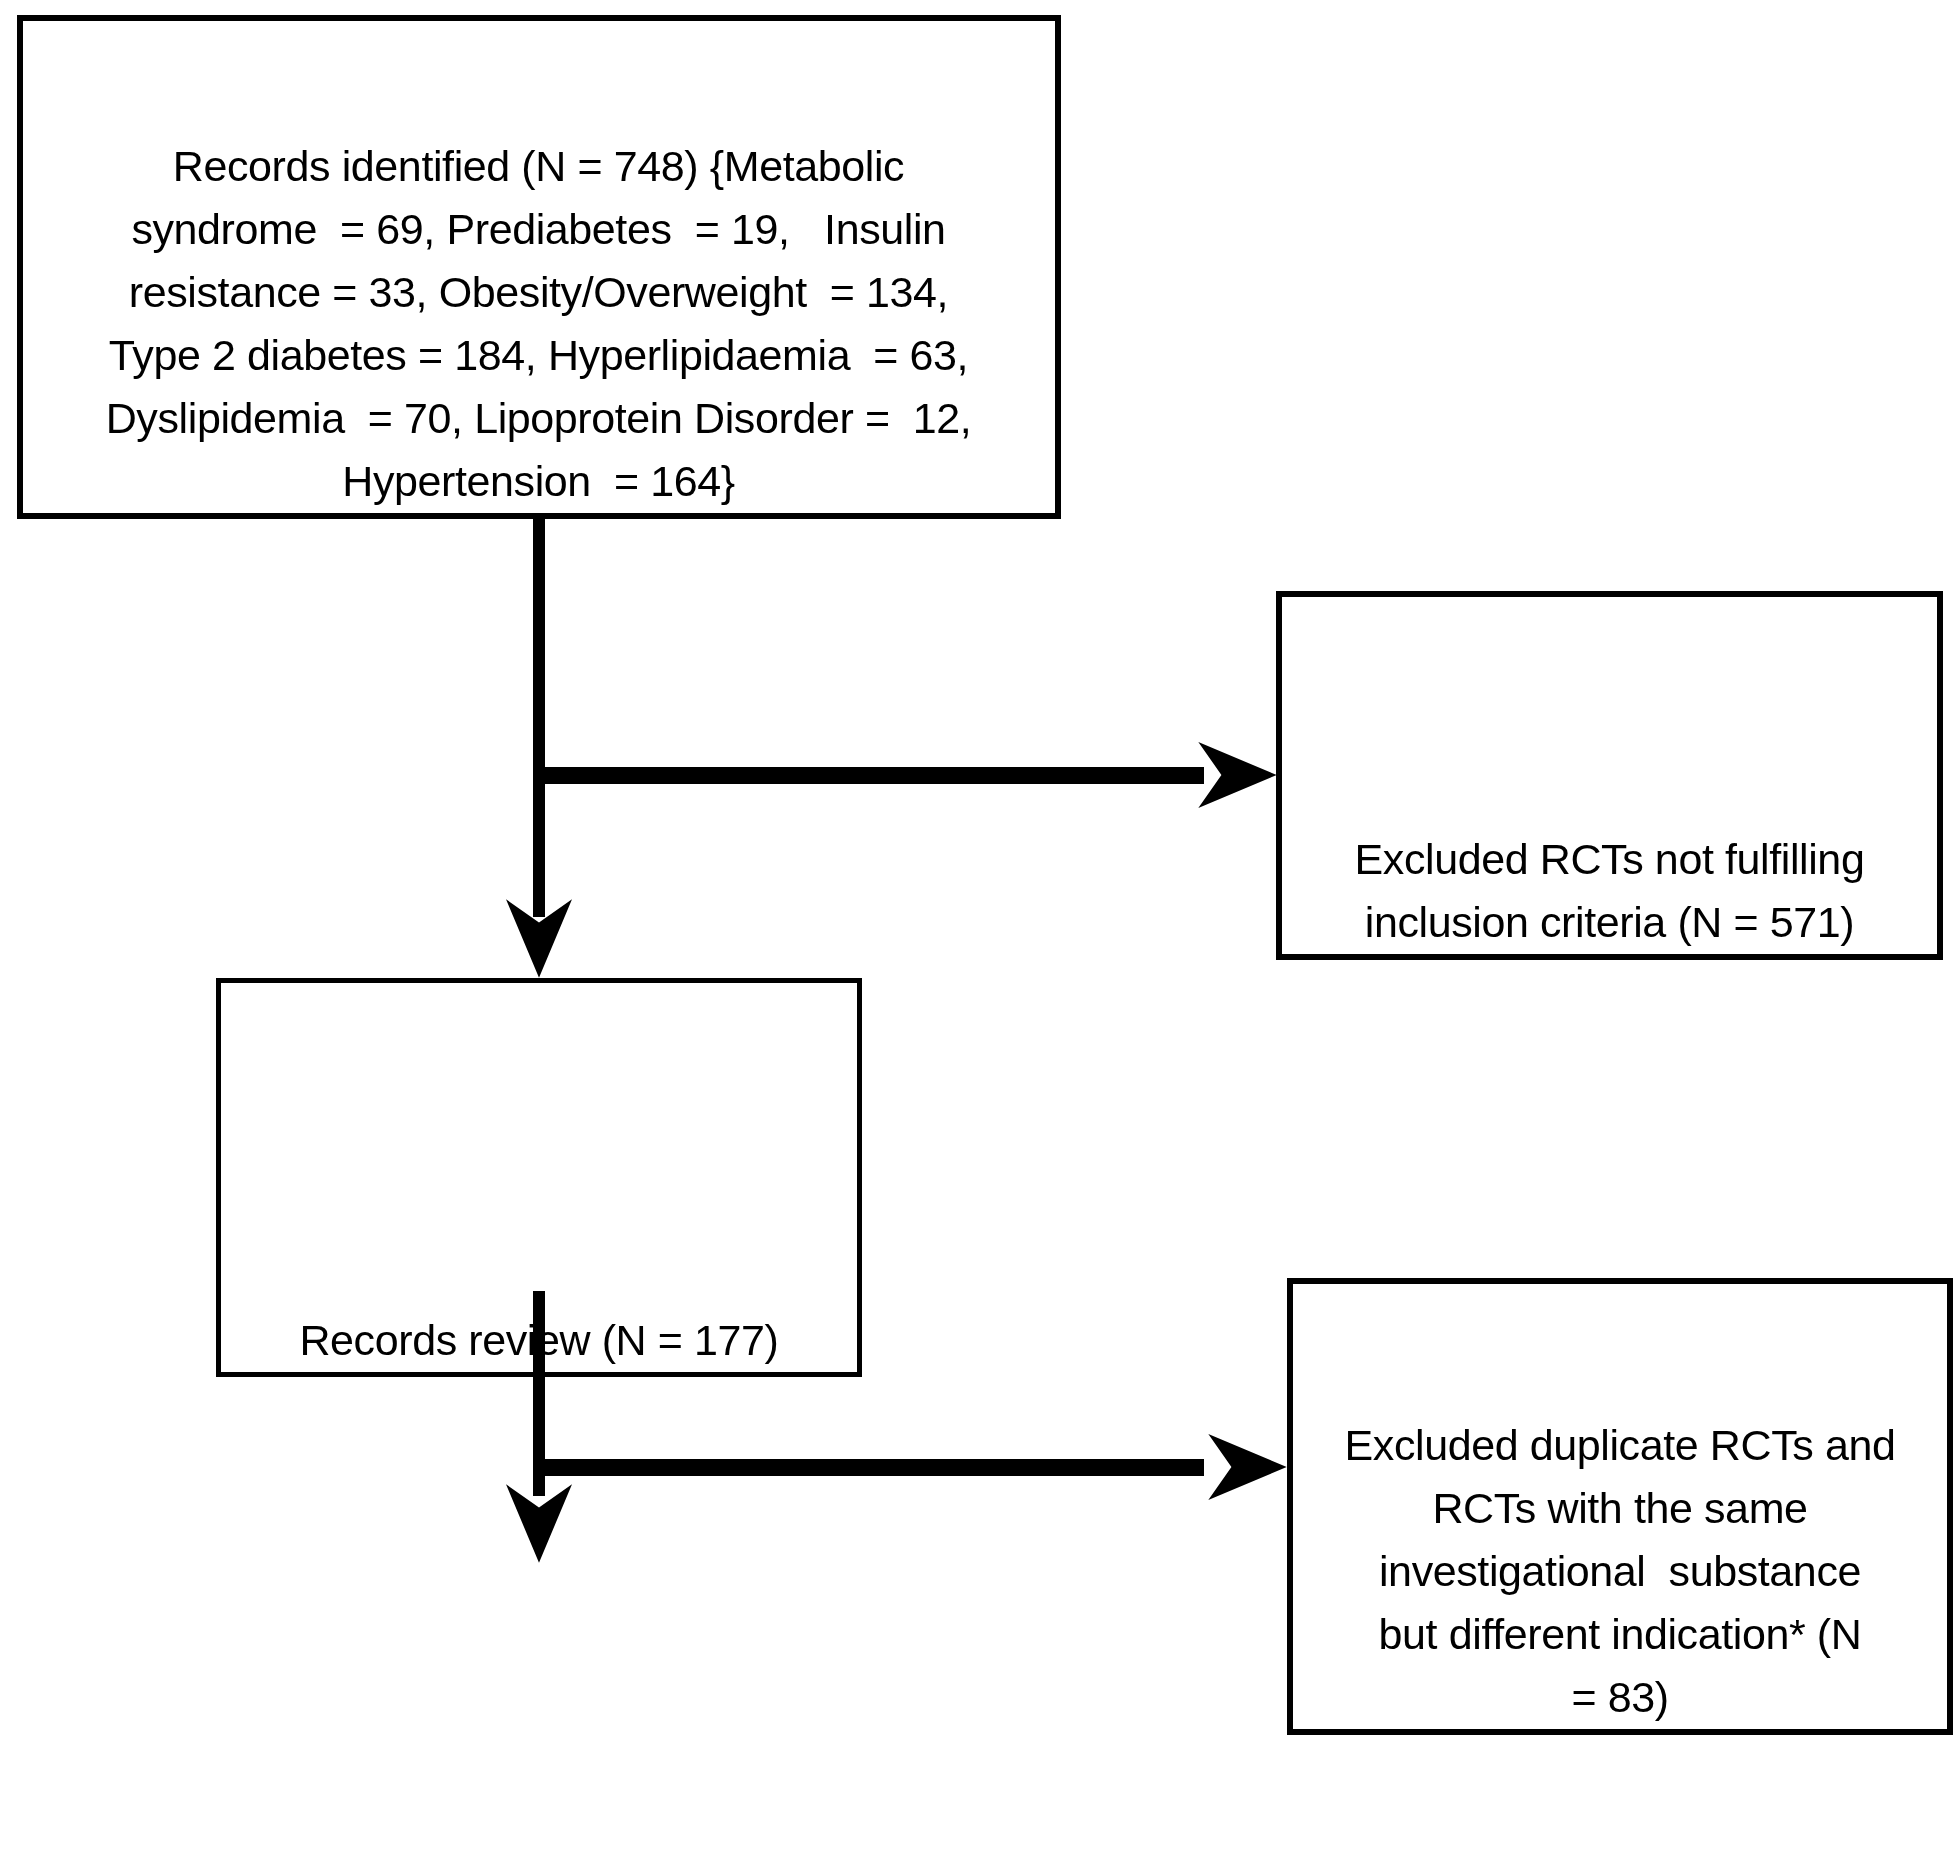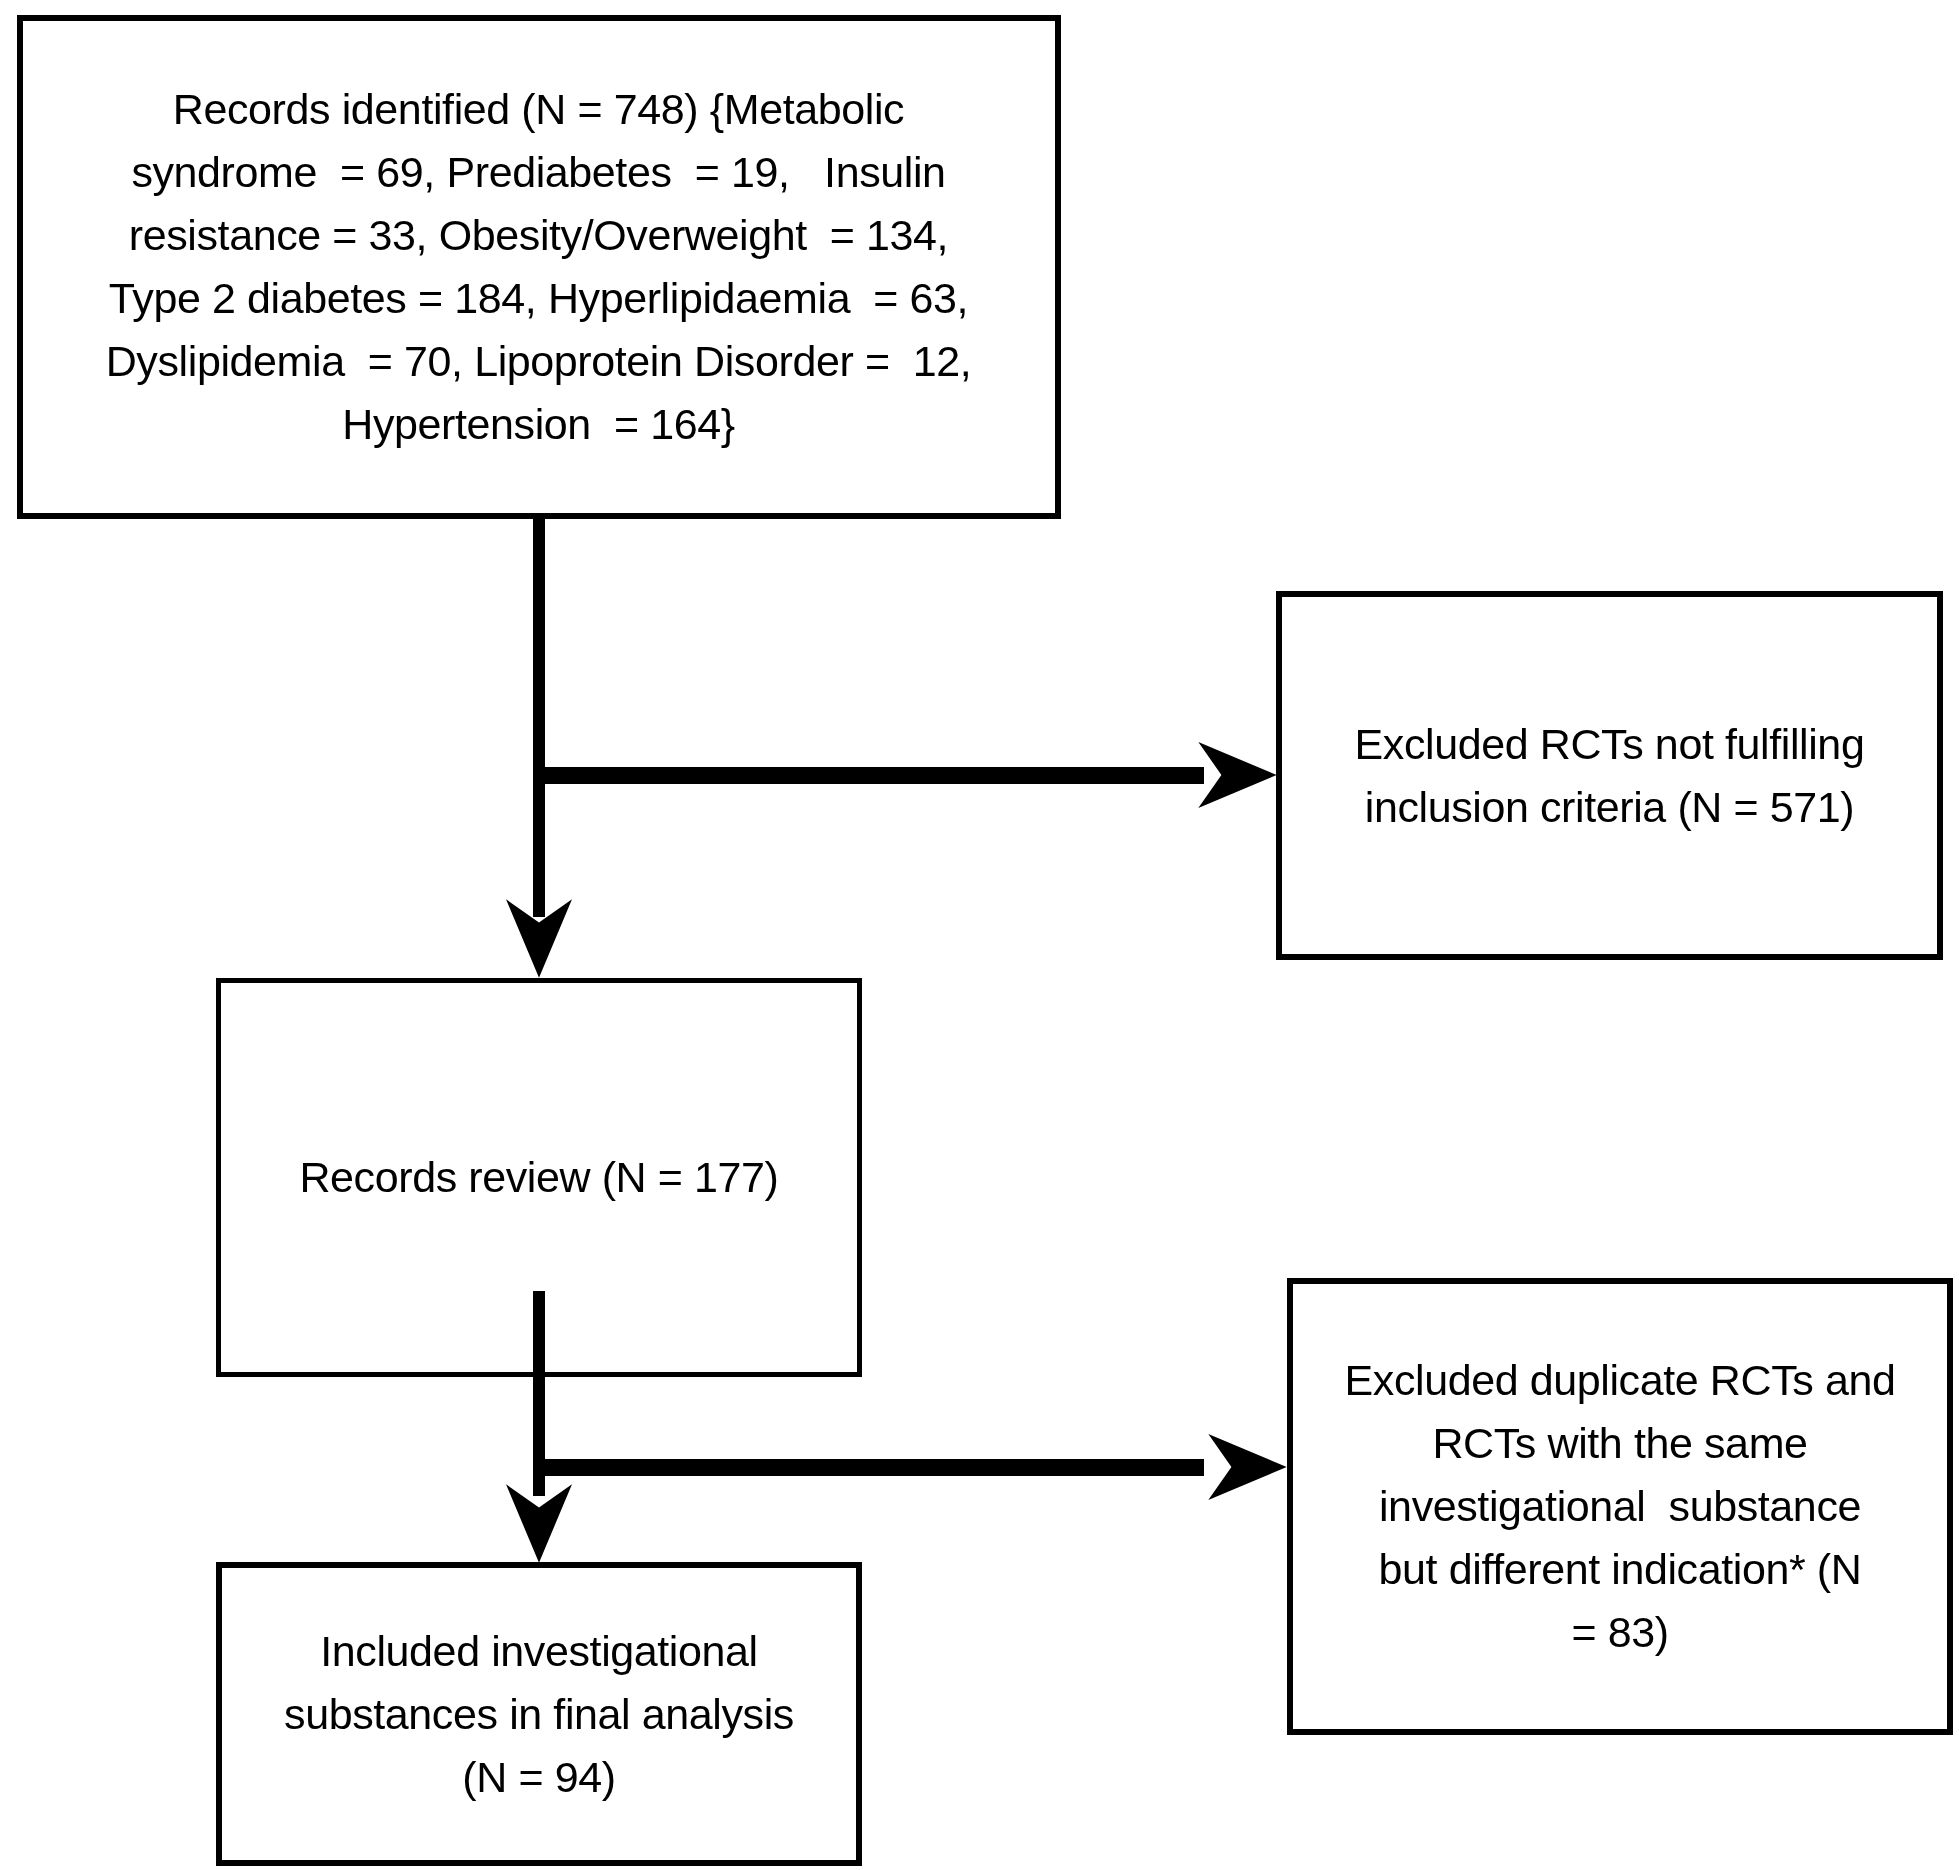--- a/index.html
+++ b/index.html
@@ -13,21 +13,21 @@
     height: 1871px;
     background: #ffffff;
     font-family: "Liberation Sans", sans-serif;
     color: #000000;
   }
   .box {
     position: absolute;
     border: 6.6px solid #000000;
     background: #ffffff;
     display: flex;
-    align-items: center;
+    align-items: flex-end;
     justify-content: center;
     text-align: center;
     box-sizing: border-box;
   }
   .box-text {
     white-space: pre-wrap;
     font-size: 43px;
     line-height: 63px;
     letter-spacing: -0.4px;
     padding: 0 11.6px;
@@ -84,25 +84,20 @@
   </div>
 
   <div class="box" id="box-excl2">
     <div class="box-text">Excluded duplicate RCTs and
 RCTs with the same
 investigational  substance
 but different indication* (N
 = 83)</div>
   </div>
 
-  <div class="box" id="box-final">
-    <div class="box-text">Included investigational
-substances in final analysis
-(N = 94)</div>
-  </div>
 
   <div class="vline" id="v1"></div>
   <div class="vline" id="v2"></div>
   <div class="hline" id="h1"></div>
   <div class="hline" id="h2"></div>
 
   <svg class="arrowhead" id="ah1" width="66" height="79" viewBox="0 0 80 95">
     <polygon points="0,0 40,28 80,0 40,95" fill="#000000"></polygon>
   </svg>
 

